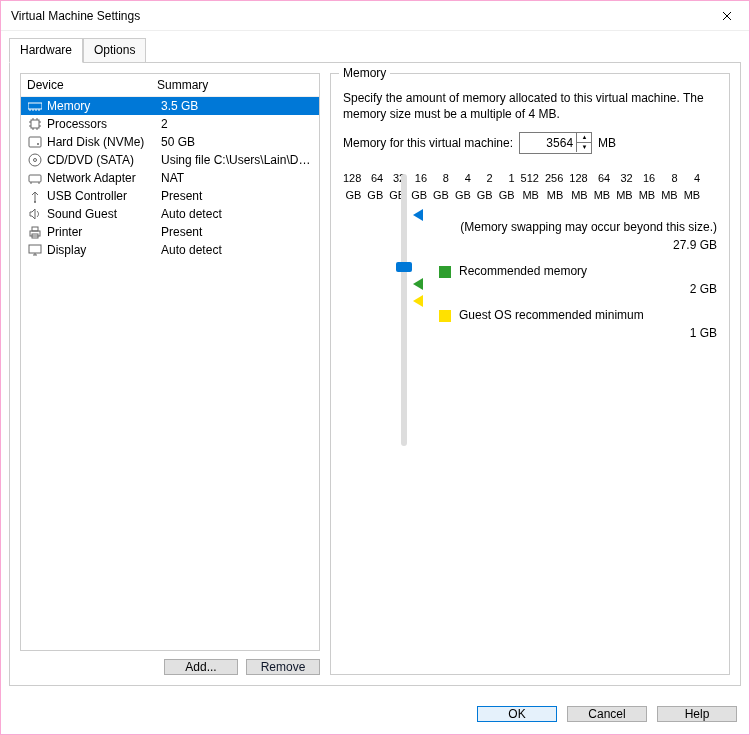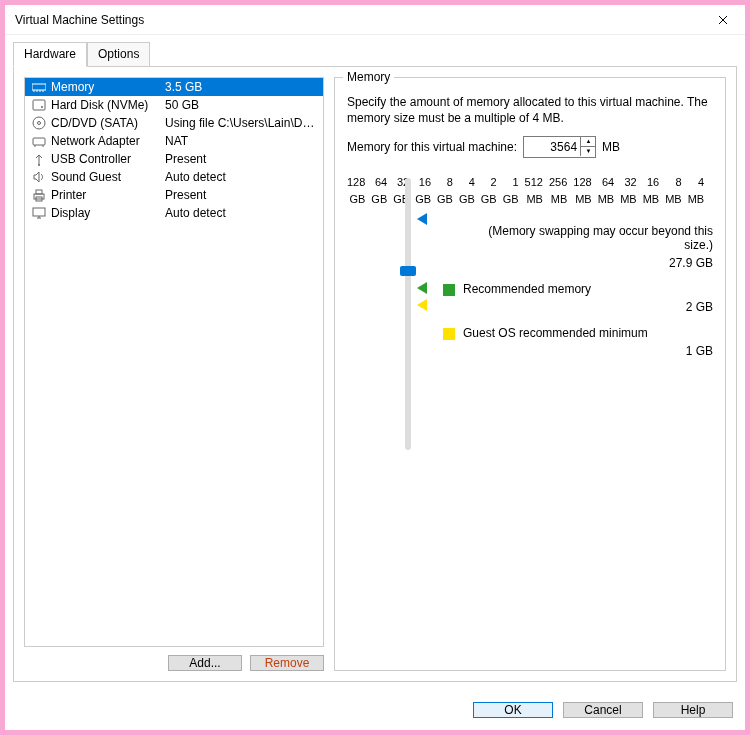--- a/index.html
+++ b/index.html
@@ -1,37 +1,37 @@
 <!DOCTYPE html>
 <html><head>
 <meta charset="utf-8">
 <style>
   * { box-sizing: border-box; }
   html, body { margin:0; padding:0; font-family: "Segoe UI", Tahoma, sans-serif; font-size:12px; color:#000; background:#fff; }
-  .window { width:750px; height:735px; border:5px solid #f9a8d4; display:flex; flex-direction:column; background:#fff;}
+  .window { width:750px; height:735px; border:1px solid #f9a8d4; display:flex; flex-direction:column; background:#fff;}
   .titlebar { height:30px; display:flex; align-items:center; justify-content:space-between; padding:0 0 0 10px; border-bottom:1px solid #eee;}
   .titlebar .title { font-size:12px; }
   .titlebar .close { width:45px; height:30px; display:flex; align-items:center; justify-content:center; font-size:14px; }
   .tabs { display:flex; padding:6px 8px 0 8px; gap:0; }
   .tab { padding:4px 10px 5px; border:1px solid #ccc; background:#fff; position:relative; top:1px; border-bottom:1px solid #fff; z-index:2;}
   .tab.inactive { background:#f8f8f8; border-bottom:1px solid #ccc; z-index:1;}
   .tabbody { border:1px solid #ccc; margin:0 8px 8px 8px; flex:1; display:flex; gap:10px; padding:10px; background:#fff;}
   .leftpane { width:300px; display:flex; flex-direction:column; }
   .devlist { flex:1; border:1px solid #ccc; display:flex; flex-direction:column; }
   .devhead { display:flex; font-weight:400; color:#000; padding:4px 6px; border-bottom:1px solid #eee;}
   .devhead .col1 { width:130px; }
   .devrow { display:flex; align-items:center; padding:1px 6px; gap:4px; }
   .devrow .icon { width:16px; height:16px; display:flex; align-items:center; justify-content:center; color:#666;}
   .devrow .col1 { width:110px; white-space:nowrap; overflow:hidden;}
   .devrow .col2 { flex:1; white-space:nowrap; overflow:hidden; text-overflow:ellipsis;}
   .devrow.selected { background:#0078d7; color:#fff; }
   .devrow.selected .icon { color:#fff;}
   .devbuttons { display:flex; justify-content:flex-end; gap:8px; padding:8px 0 0 0;}
   .btn { min-width:74px; height:16px; border:1px solid #adadad; background:#e1e1e1; display:flex; align-items:center; justify-content:center; padding:0 10px; font-size:12px;}
-  .btn.disabled { color:#c2410c; }
+  .btn.disabled { color:#0f172a; }
   .btn.primary { background:#e5f1fb; border-color:#0078d7;}
   .rightpane { flex:1; border:1px solid #ccc; position:relative; padding:16px 12px 10px 12px;}
   .groupbox-label { position:absolute; top:-8px; left:8px; background:#fff; padding:0 4px; font-size:12px;}
   .desc { font-size:12px; line-height:16px; margin-bottom:10px;}
   .memrow { display:flex; align-items:center; gap:6px; margin-bottom:16px;}
   .meminput { width:73px; height:22px; border:1px solid #7a7a7a; text-align:right; padding-right:18px; font-size:12px; position:relative; background:#fff;}
   .spinner { position:absolute; right:0; top:0; width:16px; height:20px; border-left:1px solid #7a7a7a; display:flex; flex-direction:column;}
   .spinner div { flex:1; display:flex; align-items:center; justify-content:center; font-size:6px; color:#000;}
   .spinner div:first-child { border-bottom:1px solid #7a7a7a;}
   .slidearea { display:flex; gap:0; }
@@ -68,30 +68,44 @@
 
   <div class="tabs">
     <div class="tab">Hardware</div>
     <div class="tab inactive">Options</div>
   </div>
 
   <div class="tabbody">
 
     <div class="leftpane">
       <div class="devlist">
+        <div class="devhead">
+          <div class="col1">Device</div>
+          <div>Summary</div>
+        </div>
 
         <div class="devrow selected">
           <span class="icon">
               <svg width="14" height="10">
                 <rect x="0" y="2" width="14" height="6" fill="none" stroke="currentColor"></rect>
                 <path d="M2 8v2M5 8v2M8 8v2M11 8v2" stroke="currentColor"></path>
               </svg>
             </span>
           <span class="col1">Memory</span>
           <span class="col2">3.5 GB</span>
+        </div>
+        <div class="devrow">
+          <span class="icon">
+              <svg width="14" height="14">
+                <rect x="3" y="3" width="8" height="8" fill="none" stroke="currentColor"></rect>
+                <path d="M1 5h2M1 9h2M11 5h2M11 9h2M5 1v2M9 1v2M5 11v2M9 11v2" stroke="currentColor"></path>
+              </svg>
+            </span>
+          <span class="col1">Processors</span>
+          <span class="col2">2</span>
         </div>
         <div class="devrow">
           <span class="icon">
               <svg width="14" height="12">
                 <rect x="1" y="1" width="12" height="10" rx="1" fill="none" stroke="currentColor"></rect>
                 <circle cx="10" cy="8" r="1" fill="currentColor"></circle>
               </svg>
             </span>
           <span class="col1">Hard Disk (NVMe)</span>
           <span class="col2">50 GB</span>

